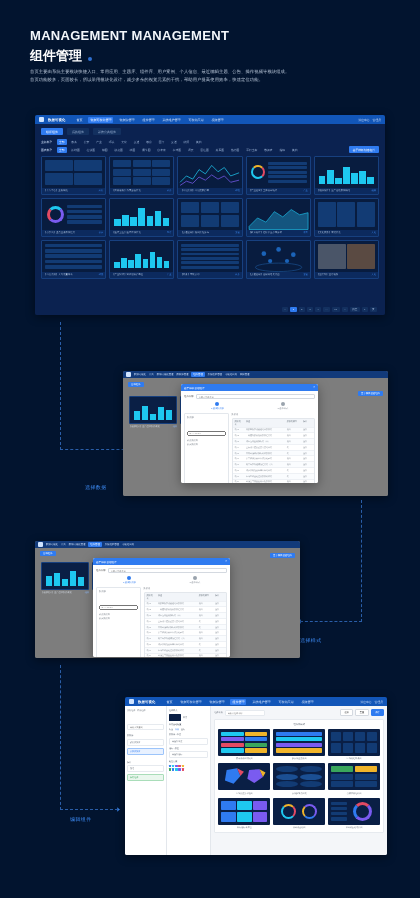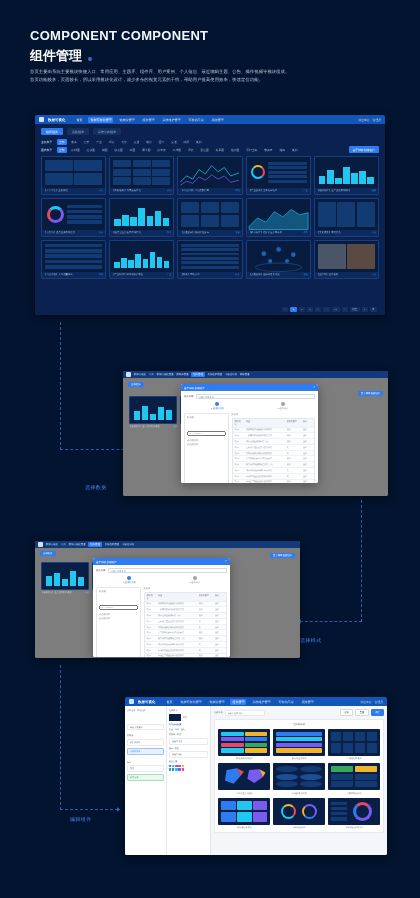--- a/index.html
+++ b/index.html
@@ -116,21 +116,21 @@
   
   .conn{ position:absolute; border-left:.5px dashed #2a5ea8; border-bottom:.5px dashed #2a5ea8;}
   .conn.rt{ border-left:none; border-right:.5px dashed #2a5ea8;}
   .tip{ position:absolute; width:3px;height:3px;border-top:.5px solid #3d8bf5; border-right:.5px solid #3d8bf5; transform:rotate(45deg);}
   .clabel{ position:absolute; font-size:5px; color:#3d8bf5; letter-spacing:.4px; white-space:nowrap;}
 </style>
 </head>
 <body>
 
 <div class="head">
-  <div class="en">COMPONENT COMPONENT</div>
+  <div class="en">MANAGEMENT MANAGEMENT</div>
   <div class="cn">
     <span>组件管理</span>
     <span class="dot"></span>
   </div>
 </div>
 <div class="desc">
   <p>首页主要由系统主要模块快捷入口、常用应用、主题库、组件库、用户案例、个人信息、最近编辑主题、公告、操作视频等模块组成。</p>
   <p>首页功能较多，页面较长，所以采用模块化设计，减少多余的视觉元素的干扰，帮助用户提高使用效率，快速定位功能。</p>
 </div>
 

